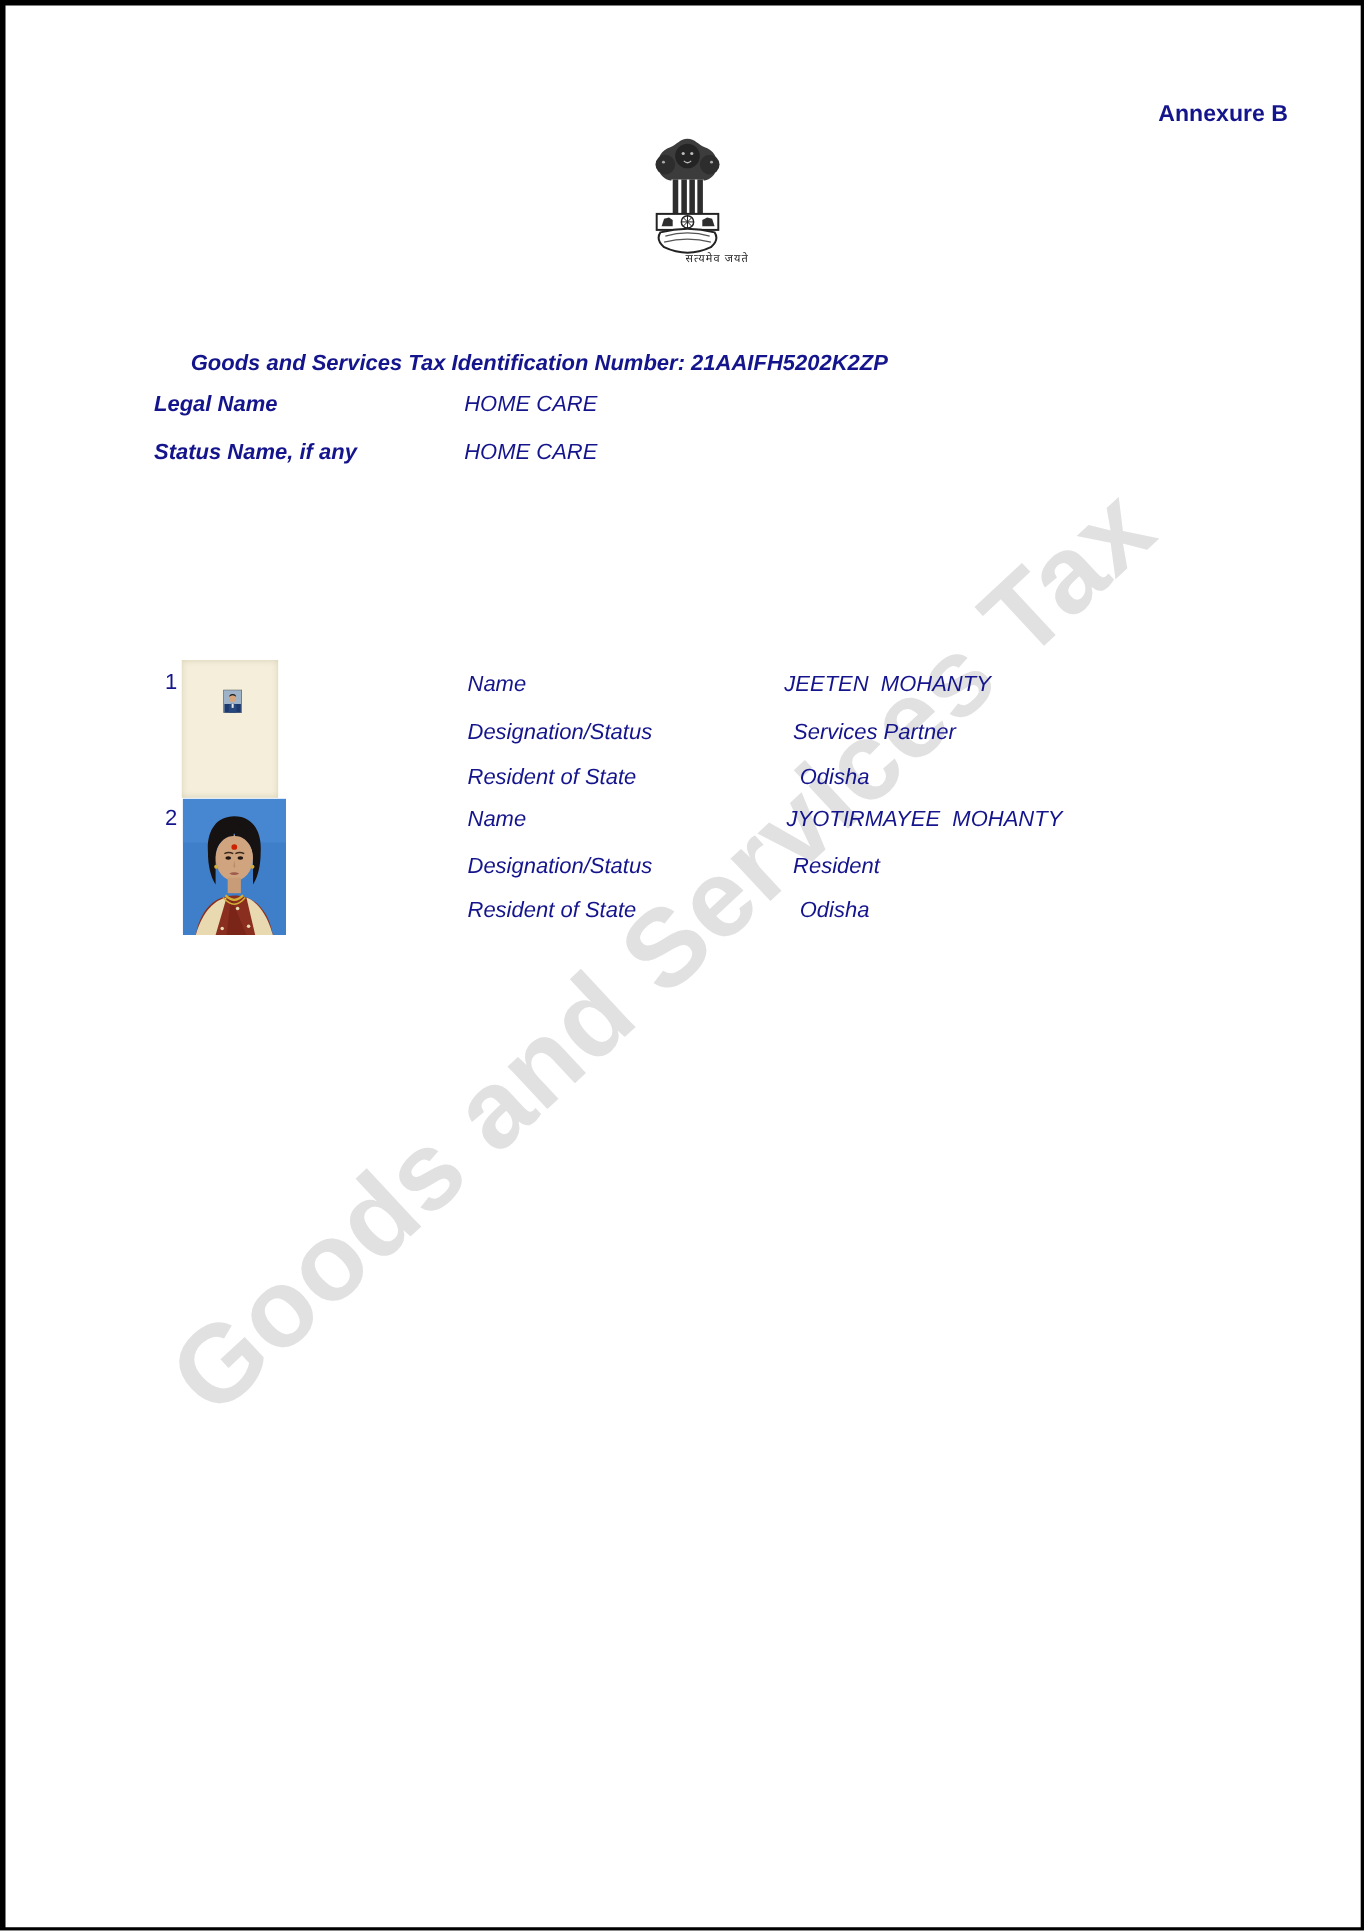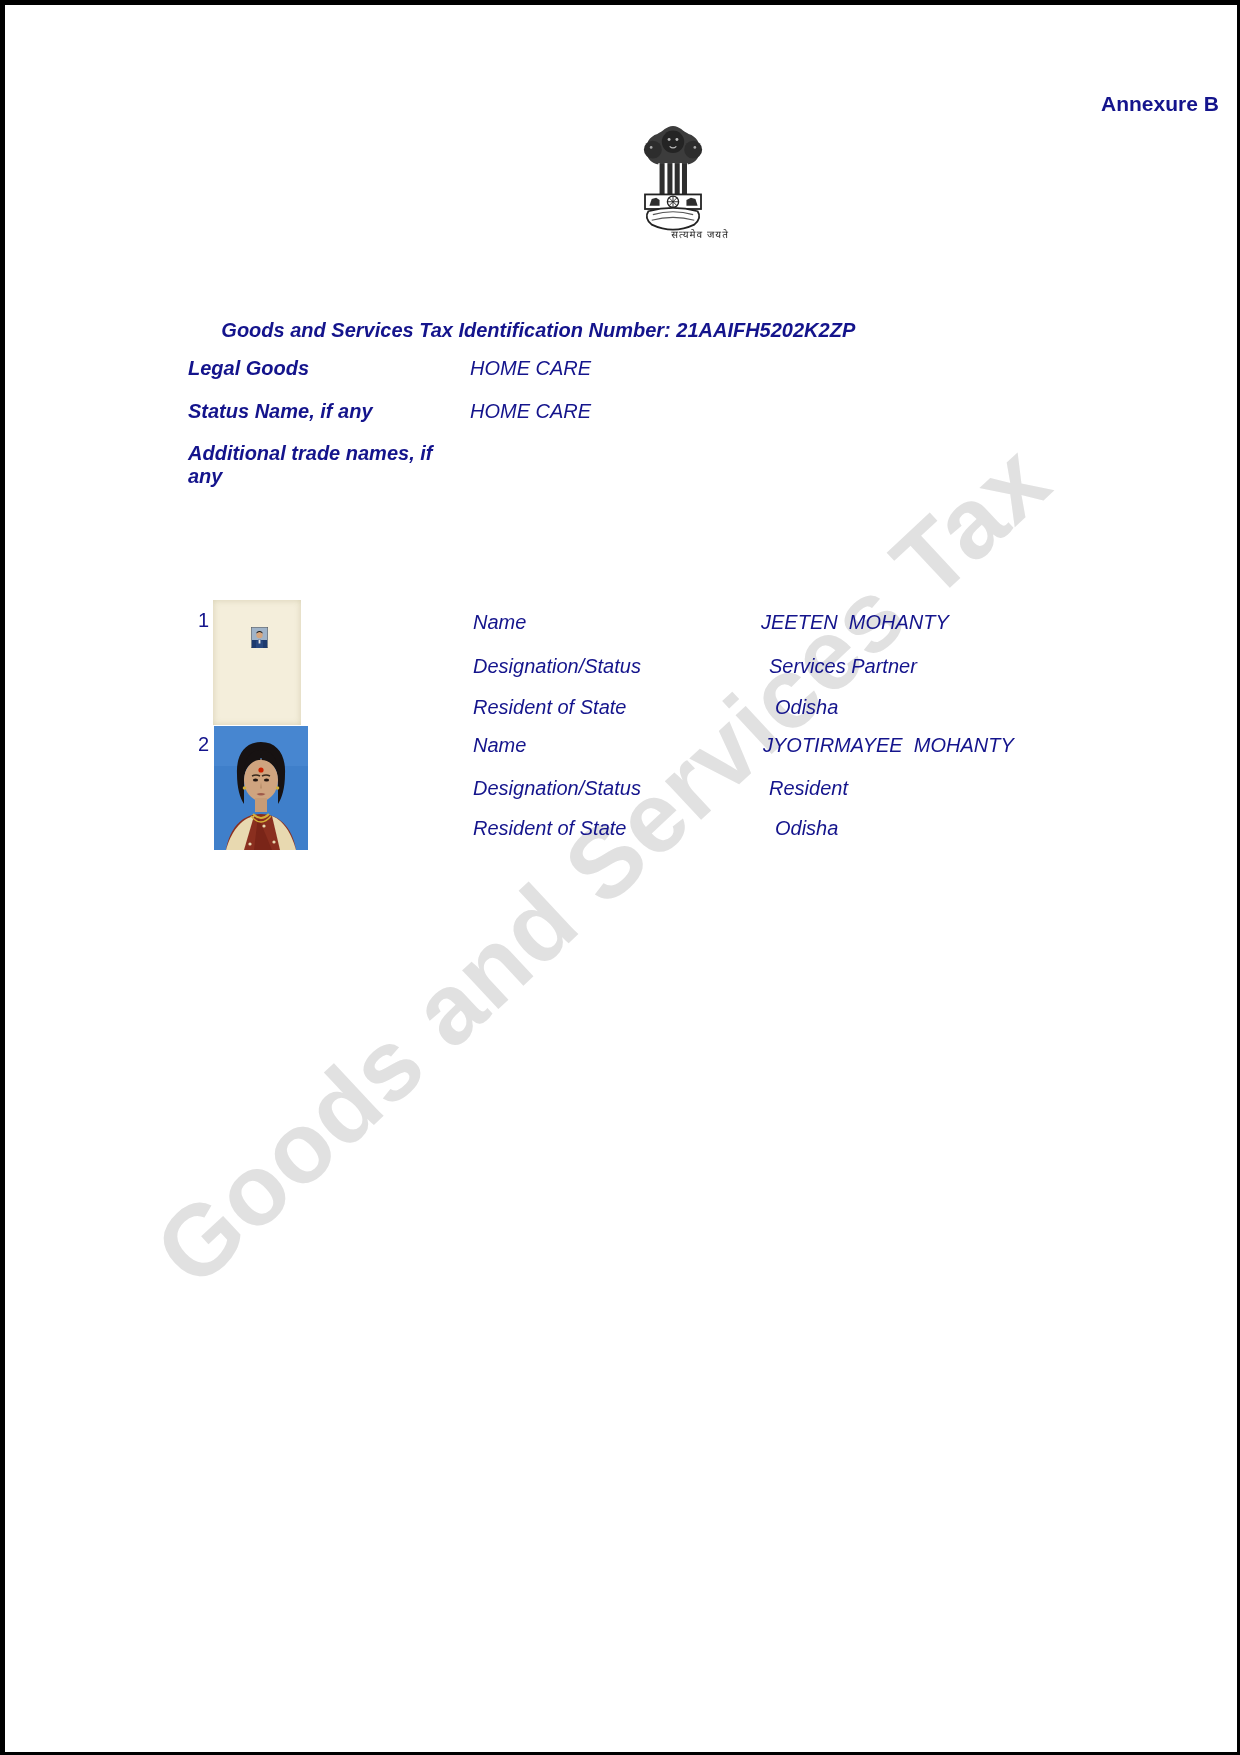--- a/index.html
+++ b/index.html
@@ -18,21 +18,21 @@
   .b{font-weight:bold;}
   .pre{white-space:pre;}
   .fs20{font-size:20px;line-height:1.15;font-style:italic;}
   .fs21{font-size:21px;line-height:1.1;}
   .watermark{
     position:absolute;left:597px;top:860px;
     transform:translate(-50%,-50%) rotate(-43deg);
     font-size:100px;font-weight:bold;white-space:nowrap;
     color:#e1e1e1;z-index:0;letter-spacing:1px;
   }
-  .content{position:absolute;inset:0;z-index:1;margin-left:48px;}
+  .content{position:absolute;inset:0;z-index:1;}
   .motto{
     position:absolute;left:572px;top:222px;width:150px;
     text-align:center;font-size:10px;color:#222;letter-spacing:1px;
   }
   .photo{position:absolute;overflow:hidden;}
   .photo1{left:160px;top:595px;width:88px;height:125px;background:#f4eedb;box-shadow:inset 0 0 6px rgba(180,170,130,.45);}
   .photo2{left:161px;top:721px;width:94px;height:124px;}
   .mini-portrait{position:absolute;left:38px;top:27px;width:17px;height:21px;}
   .num{font-size:20px;color:#14148c;}
 </style>
@@ -84,27 +84,26 @@
         <path d="M15 80 Q33 75 51 80 M14 85 Q33 80 52 85" stroke="#555" stroke-width="1" fill="none"></path>
       </svg>
     </div>
 
     <div class="motto">सत्यमेव जयते</div>
 
     <div class="abs navy b fs20 pre" style="left:135px;top:291px;">
       <span>Goods and Services Tax Identification Number:</span><span> </span><span>21AAIFH5202K2ZP</span>
     </div>
 
-    <div class="abs navy b fs20" style="left:135px;top:352px;">Legal Goods</div>
+    <div class="abs navy b fs20" style="left:135px;top:352px;">Legal Name</div>
     <div class="abs navy fs20" style="left:417px;top:352px;">HOME CARE</div>
 
     <div class="abs navy b fs20" style="left:135px;top:395px;">Status Name, if any</div>
     <div class="abs navy fs20" style="left:417px;top:395px;">HOME CARE</div>
 
-    <div class="abs navy b fs20" style="left:135px;top:437px;width:280px;">Additional trade names, if any</div>
     <div class="abs navy fs20" style="left:417px;top:437px;"></div>
 
 
     <div class="abs num" style="left:145px;top:604px;">1</div>
 
     <div class="photo photo1">
       <div class="mini-portrait">
         <svg viewBox="0 0 17 21" width="17" height="21" xmlns="http://www.w3.org/2000/svg">
           <rect x="0" y="0" width="17" height="21" fill="#9fb3c8" stroke="#555" stroke-width="1"></rect>
           <rect x="1" y="13" width="15" height="8" fill="#1d3a6e"></rect>

